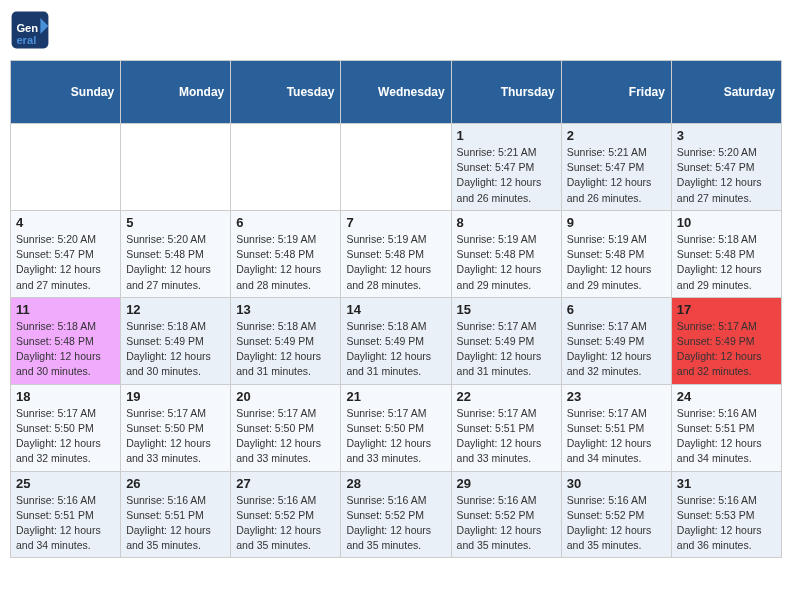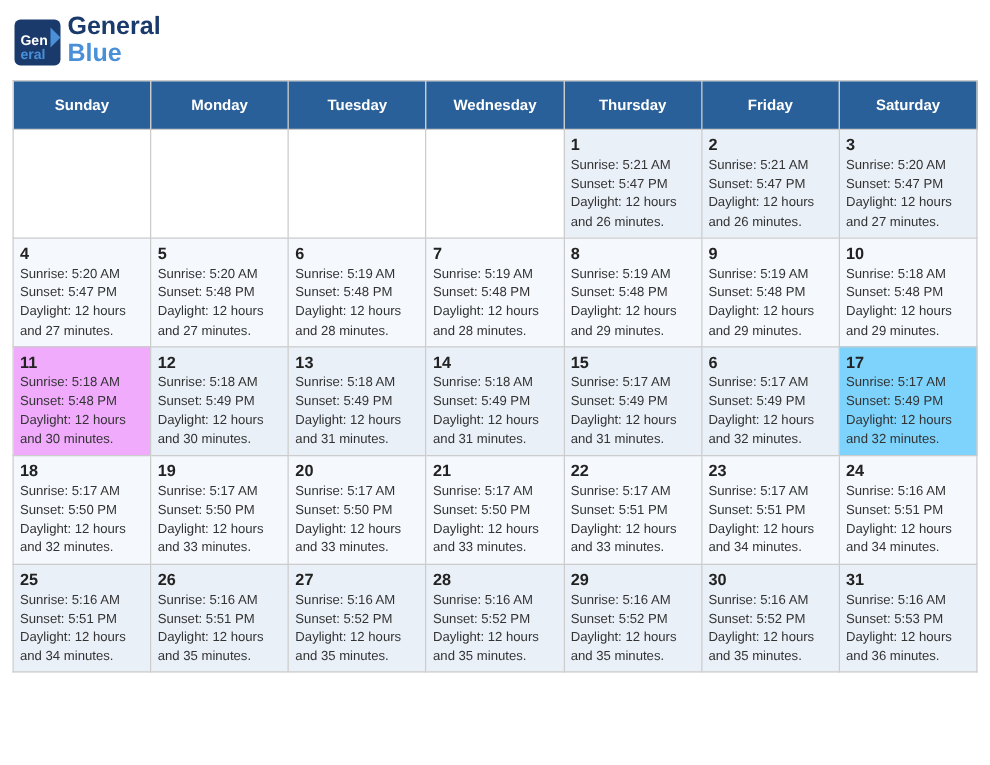--- a/index.html
+++ b/index.html
@@ -38,22 +38,22 @@
       color: #555;
     }
     .calendar {
       width: 100%;
       border-collapse: collapse;
       font-size: 11px;
     }
     .calendar th {
       background-color: #2a6099;
       color: #fff;
-      text-align: center;
-      padding: 12px 6px;
+      text-align: right;
+      padding: 24px 6px;
       font-size: 12px;
       border: 1px solid #ccc;
     }
     .calendar td {
       vertical-align: top;
       border: 1px solid #ccc;
       padding: 4px 5px;
       width: 110px;
       min-height: 80px;
       background: #fff;
@@ -87,24 +87,20 @@
 <body>
 
 <div class="header">
   <div class="logo">
     <svg class="logo-icon" viewBox="0 0 50 50">
       <rect x="2" y="2" width="46" height="46" rx="6" fill="#1a3a6b"></rect>
       <text x="8" y="28" font-size="14" font-weight="bold" fill="white" font-family="Arial">Gen</text>
       <text x="8" y="42" font-size="14" font-weight="bold" fill="#4a90d9" font-family="Arial">eral</text>
       <polygon points="38,10 48,20 38,30" fill="#4a90d9"></polygon>
     </svg>
-    <div>
-      <div style="font-size:20px;font-weight:bold;color:#1a3a6b;line-height:1.1;">General</div>
-      <div style="font-size:20px;font-weight:bold;color:#4a90d9;line-height:1.1;">Blue</div>
-    </div>
   </div>
   <div class="title-block">
     <div class="month-year"></div>
     <div class="location"></div>
   </div>
 </div>
 
 <table class="calendar">
   <thead>
     <tr>
@@ -232,21 +228,21 @@
 Daylight: 12 hours
 and 31 minutes.</div>
         </td>
         <td style="background: rgb(234, 240, 248);">
           <span class="day-num">6</span>
           <div class="day-info" style="white-space: pre-line;">Sunrise: 5:17 AM
 Sunset: 5:49 PM
 Daylight: 12 hours
 and 32 minutes.</div>
         </td>
-        <td style="background: #7dd3fc;">
+        <td style="background: #ef4444;">
           <span class="day-num">17</span>
           <div class="day-info" style="white-space: pre-line;">Sunrise: 5:17 AM
 Sunset: 5:49 PM
 Daylight: 12 hours
 and 32 minutes.</div>
         </td>
       </tr>
       <tr>
         <td style="background: rgb(245, 248, 252);">
           <span class="day-num">18</span>

